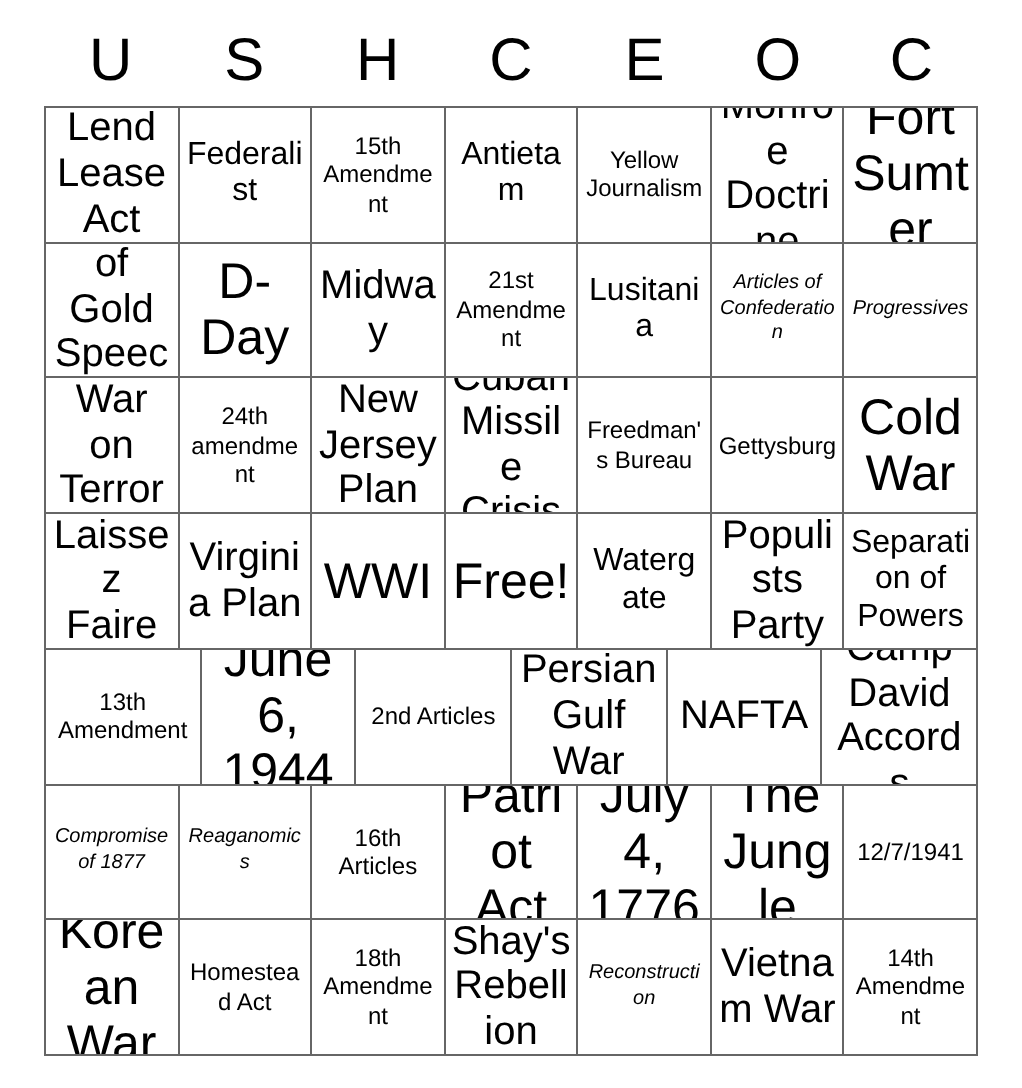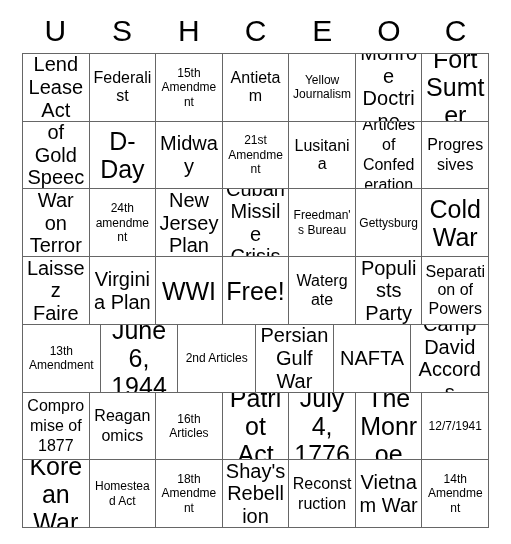--- a/index.html
+++ b/index.html
@@ -77,21 +77,21 @@
     width: 100%;
     line-height: 1.14;
     word-wrap: break-word;
     hyphens: none;
   }
   
   .sz-xl .cell-text { font-size: 25px; line-height: 1.12; }
   .sz-lg .cell-text { font-size: 20px; line-height: 1.13; }
   .sz-md .cell-text { font-size: 16px; line-height: 1.15; text-align: center; }
   .sz-sm .cell-text { font-size: 12px; line-height: 1.2; }
-  .sz-xs .cell-text { font-size: 16px; line-height: 1.25; }
+  .sz-xs .cell-text { font-size: 10px; line-height: 1.25; font-style: italic; }
 </style>
 </head>
 <body>
 
 <div id="card-root">
 
   <div id="bingo-header">
       <div class="header-letter">U</div>
       <div class="header-letter">S</div>
       <div class="header-letter">H</div>
@@ -224,21 +224,21 @@
         <div class="bingo-cell sz-sm">
           <span class="cell-text">16th Articles</span>
         </div>
         <div class="bingo-cell sz-xl">
           <span class="cell-text">Patriot Act</span>
         </div>
         <div class="bingo-cell sz-xl">
           <span class="cell-text">July 4, 1776</span>
         </div>
         <div class="bingo-cell sz-xl">
-          <span class="cell-text">The Monroe</span>
+          <span class="cell-text">The Jungle</span>
         </div>
         <div class="bingo-cell sz-sm">
           <span class="cell-text">12/7/1941</span>
         </div>
       </div>
       <div class="bingo-row">
         <div class="bingo-cell sz-xl">
           <span class="cell-text">Korean War</span>
         </div>
         <div class="bingo-cell sz-sm">

